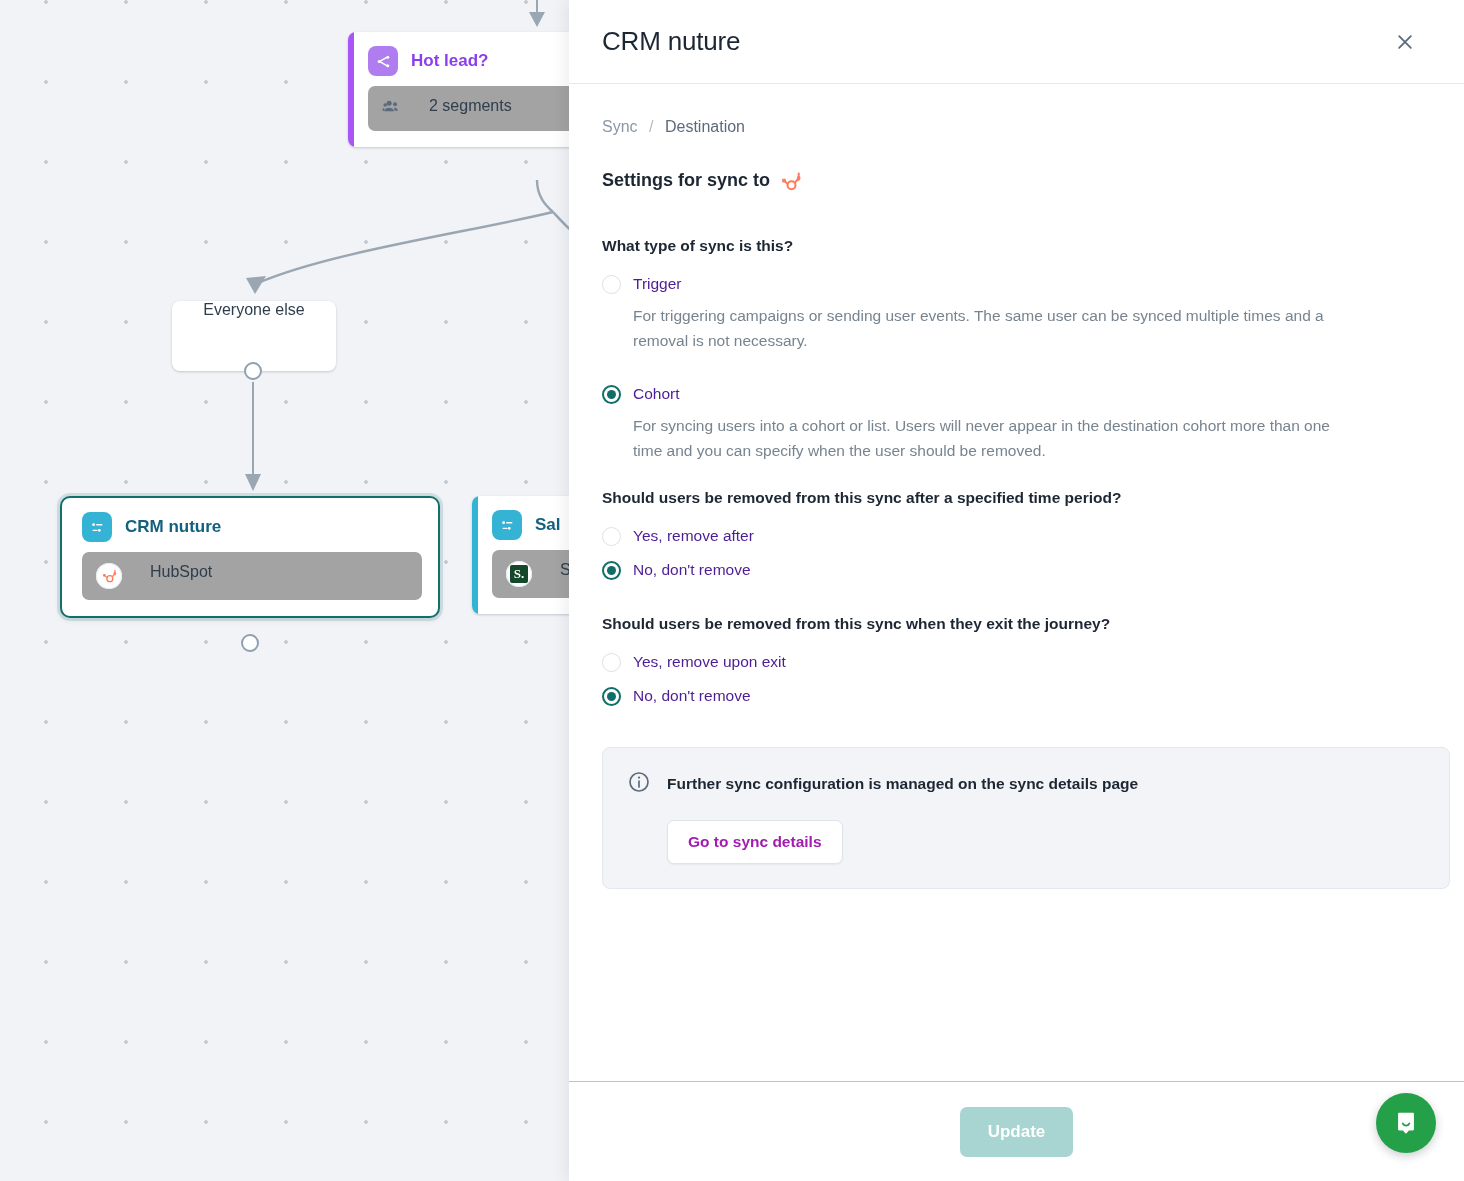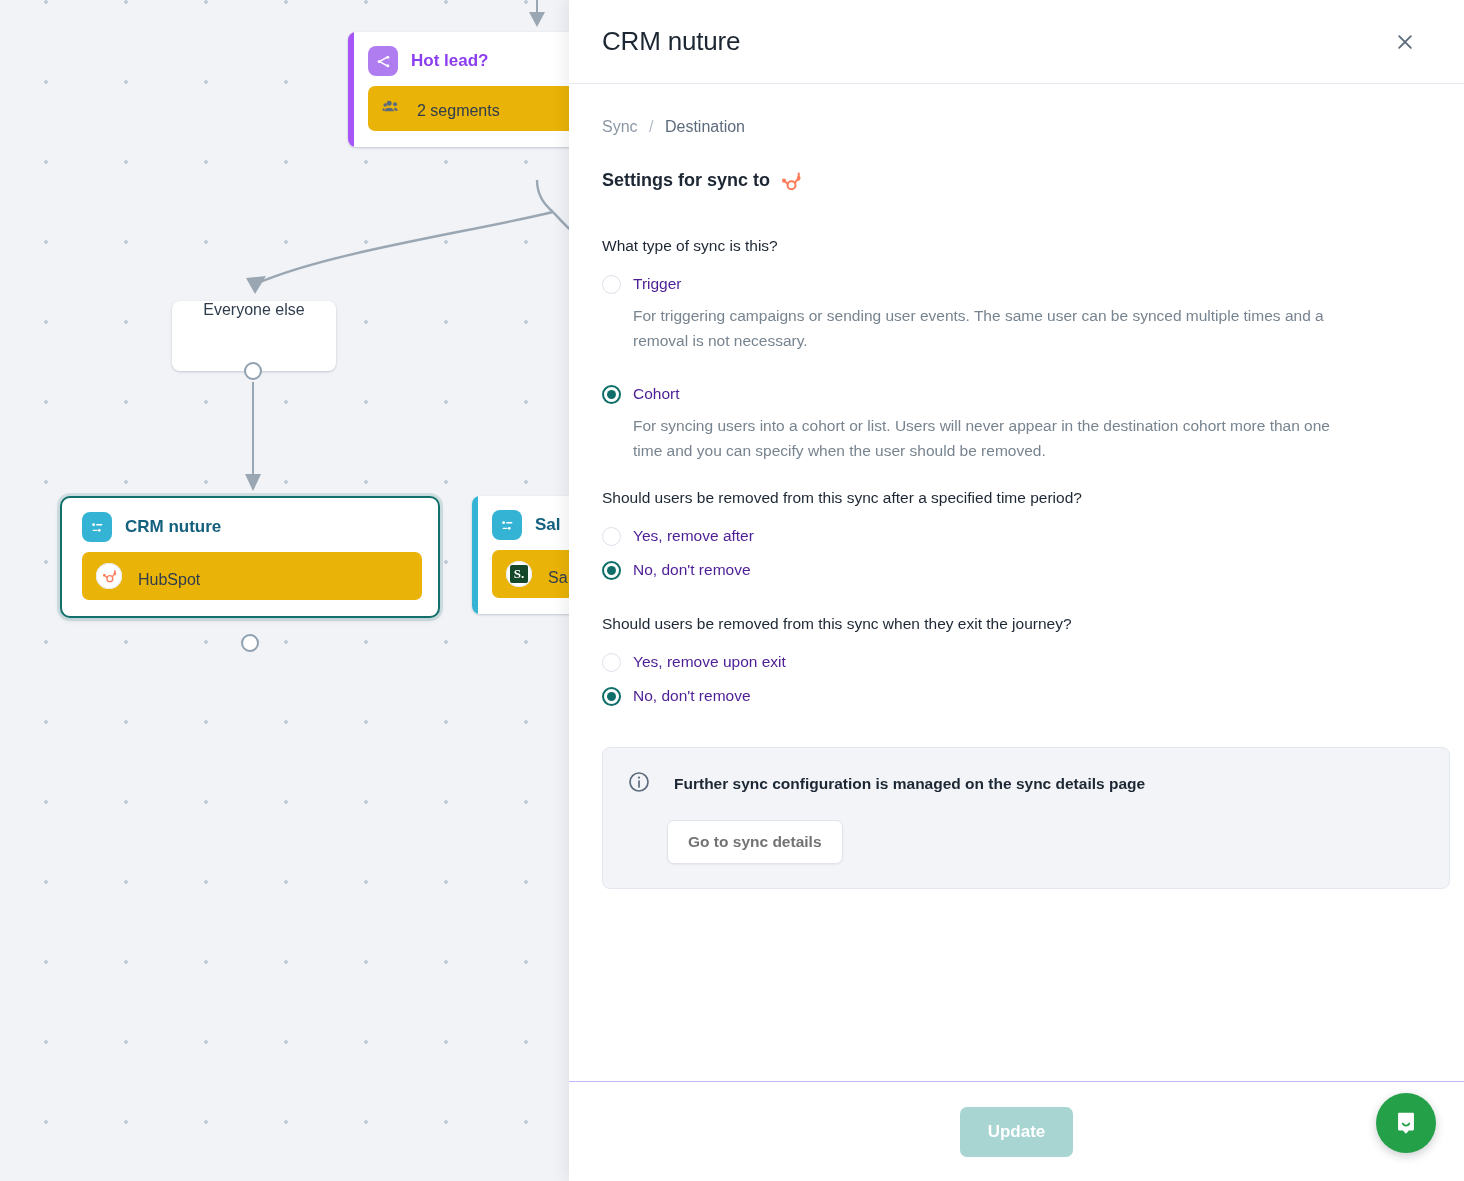--- a/index.html
+++ b/index.html
@@ -31,22 +31,22 @@
     overflow: hidden;
   }
   .node-accent { position: absolute; left: 0; top: 0; bottom: 0; width: 6px; }
   .node-head { display: flex; align-items: center; gap: 13px; padding: 14px 16px 10px 20px; }
   .node-icon {
     width: 30px; height: 30px; border-radius: 8px;
     display: flex; align-items: center; justify-content: center; flex: 0 0 30px;
   }
   .node-title { font-size: 17px; font-weight: bold; white-space: nowrap; }
   .node-chip {
-    margin: 0 16px 16px 20px; background: #eab308; border-radius: 7px;
-    display: flex; align-items: flex-end; gap: 16px; padding: 11px 14px;
+    margin: 0 16px 16px 20px; background: #a3a3a3; border-radius: 7px;
+    display: flex; align-items: flex-start; gap: 28px; padding: 11px 14px;
     font-size: 16px; color: #2f3d4d; white-space: nowrap;
   }
   .chip-logo {
     width: 26px; height: 26px; border-radius: 50%; background: #ffffff;
     display: flex; align-items: center; justify-content: center; flex: 0 0 26px;
     box-shadow: 0 0 0 1px #e7eaef inset;
   }
 
   
   #node-hotlead { left: 348px; top: 32px; width: 246px; border-radius: 8px; }
@@ -102,45 +102,45 @@
 
   .breadcrumb { font-size: 16px; color: #8b97a6; margin-bottom: 34px; }
   .breadcrumb .sep { margin: 0 7px; color: #b3bdc9; }
   .breadcrumb .crumb-last { color: #5c6b7c; }
 
   .section-title {
     font-size: 18px; font-weight: bold; color: #1d2733;
     display: flex; align-items: flex-start; gap: 9px; margin-bottom: 38px;
   }
 
-  .q-label { font-size: 15.5px; font-weight: normal; color: #1d2733; margin-bottom: 14px; }
+  .q-label { font-size: 15.5px; font-weight: bold; color: #1d2733; margin-bottom: 14px; }
 
   .radio-row { display: flex; align-items: center; gap: 12px; margin-bottom: 4px; min-height: 30px; }
   .radio {
     width: 19px; height: 19px; border-radius: 50%; flex: 0 0 19px;
     border: 1.6px solid #dde2e9; background: #ffffff;
     display: flex; align-items: center; justify-content: center; cursor: pointer;
   }
   .radio.on { border: 2px solid #0f6f68; }
   .radio.on::after { content: ""; width: 9px; height: 9px; border-radius: 50%; background: #0f6f68; }
   .radio-label { font-size: 15.5px; color: #4c1d95; cursor: pointer; }
   .radio-desc { font-size: 15.5px; color: #77848f; line-height: 1.62; margin: 4px 0 0 31px; max-width: 720px; }
 
   .gap-lg { height: 26px; }
 
   #info-box {
     margin-top: 36px; background: #f2f4f8; border: 1px solid #e3e8ef;
     border-radius: 8px; padding: 22px 24px 24px 24px;
   }
   .info-head { display: flex; align-items: center; gap: 16px; }
-  .info-text { font-size: 15.5px; font-weight: bold; color: #1d2733; margin-left: 7px; }
+  .info-text { font-size: 15.5px; font-weight: bold; color: #1d2733; }
   #sync-details-btn {
     margin: 22px 0 0 40px; background: #ffffff; border: 1px solid #dfe4ea;
     border-radius: 7px; padding: 12px 20px; font-size: 15.5px; font-weight: bold;
-    color: #737373; cursor: pointer; font-family: "Liberation Sans", sans-serif;
+    color: #a21caf; cursor: pointer; font-family: "Liberation Sans", sans-serif;
     box-shadow: 0 1px 2px rgba(16,24,40,.05);
   }
 
   #panel-footer {
     flex: 0 0 100px; border-top: 1px solid #c4b5fd;
     display: flex; align-items: center; padding: 0 25px; justify-content: center;
   }
   #update-btn {
     background: #a8d5d2; border: 0; border-radius: 7px;
     padding: 15px 28px; font-size: 17px; font-weight: bold; color: #ffffff;

